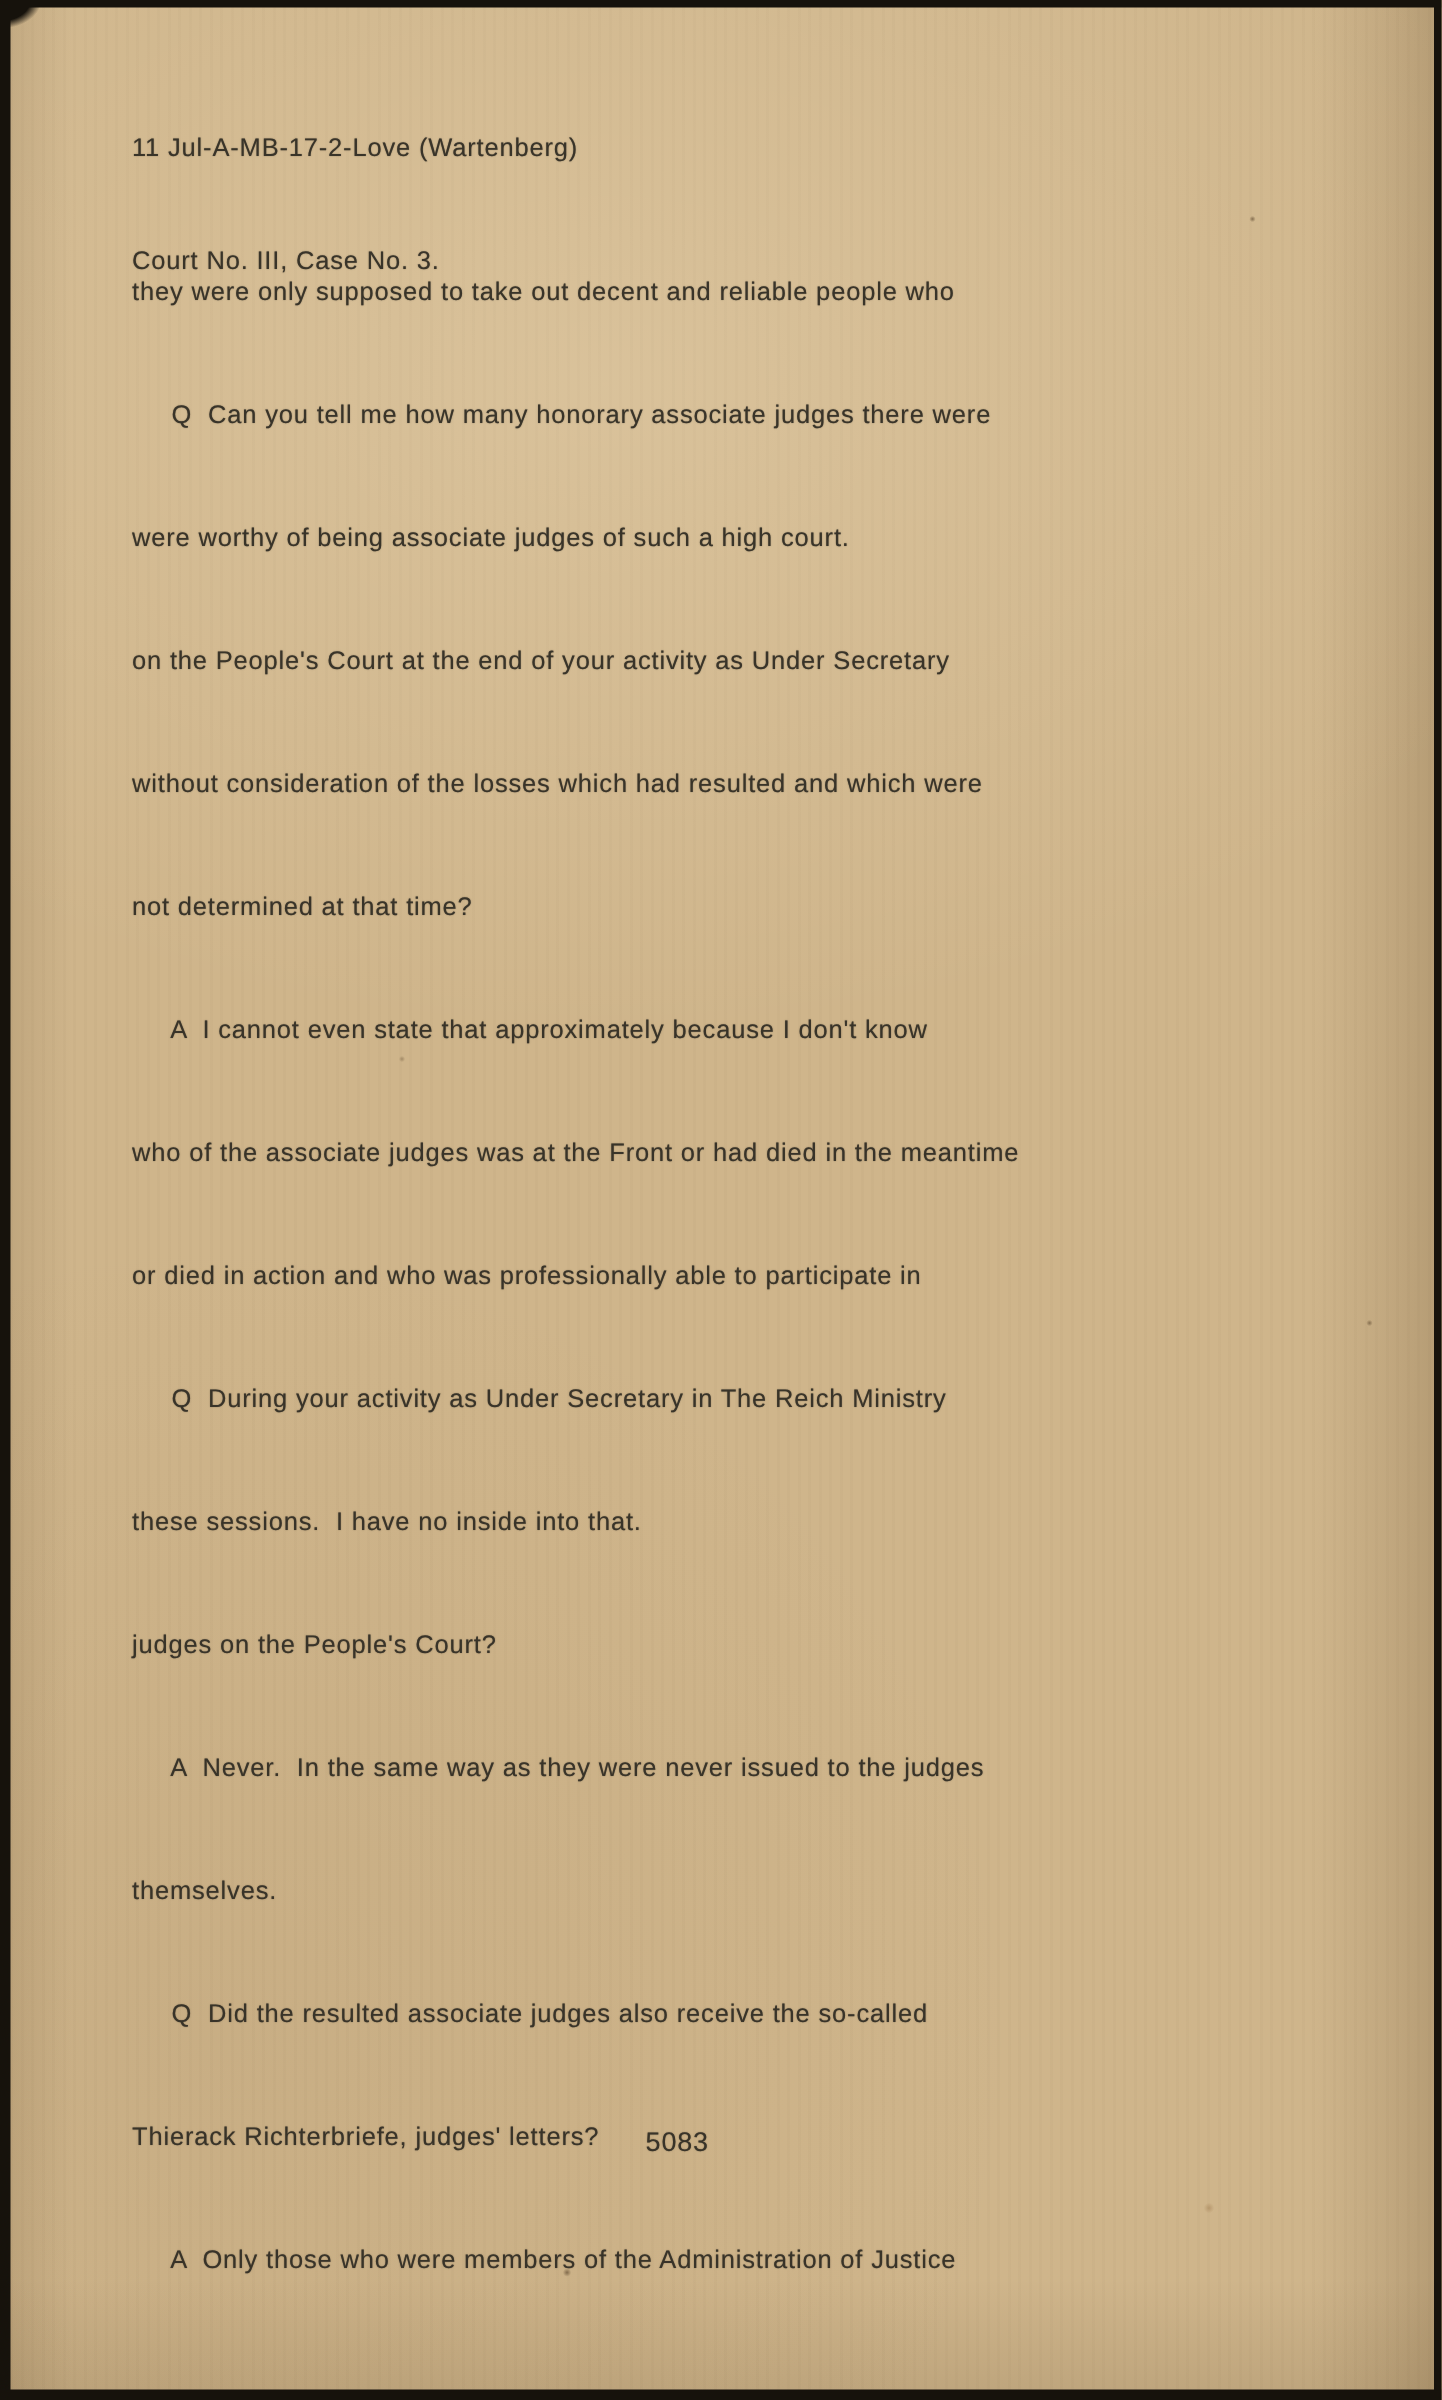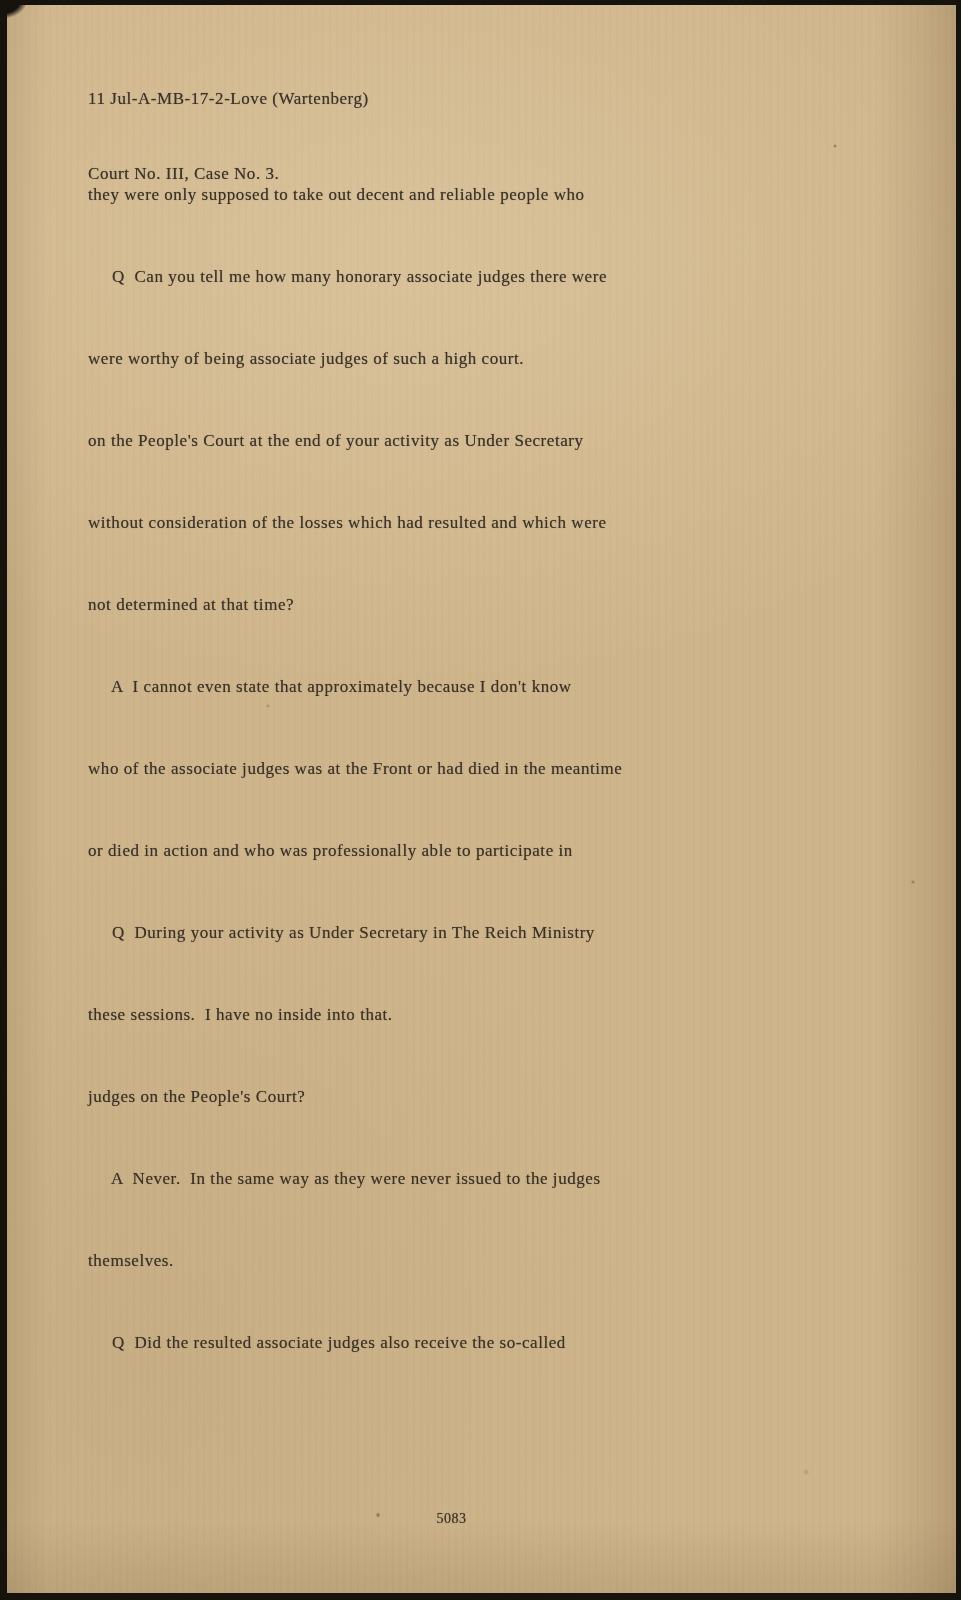--- a/index.html
+++ b/index.html
@@ -13,21 +13,21 @@
       radial-gradient(3px 3px at 835px 146px, rgba(70,50,28,0.55), transparent 70%),
       radial-gradient(3px 3px at 913px 882px, rgba(70,50,28,0.5), transparent 70%),
       radial-gradient(4px 4px at 378px 1515px, rgba(70,50,28,0.55), transparent 70%),
       radial-gradient(3px 3px at 268px 706px, rgba(80,60,35,0.35), transparent 70%),
       radial-gradient(5px 5px at 806px 1472px, rgba(140,100,55,0.35), transparent 70%),
       radial-gradient(1100px 700px at 42% 16%, rgba(255,240,210,0.22), transparent 62%),
       radial-gradient(900px 900px at 15% 85%, rgba(120,90,50,0.08), transparent 60%),
       linear-gradient(90deg, rgba(85,62,32,0.14) 0%, rgba(85,62,32,0) 5%, rgba(85,62,32,0) 91%, rgba(85,62,32,0.10) 96%, rgba(85,62,32,0.22) 100%),
       linear-gradient(0deg, rgba(80,60,30,0.14) 0%, rgba(80,60,30,0) 5%),
       repeating-linear-gradient(90deg, rgba(70,50,25,0.025) 0px, rgba(70,50,25,0.025) 2px, rgba(0,0,0,0) 2px, rgba(0,0,0,0) 7px);
-    font-family: Liberation Serif, serif;
+    font-family: Liberation Sans, sans-serif;
     color: rgba(52, 47, 38, 0.93);
   }
   .edge { position: absolute; background: #16120c; z-index: 5; }
   .edge-left   { left: 0; top: 0; width: 7px; height: 1600px; }
   .edge-top    { left: 0; top: 0; width: 961px; height: 5px; }
   .edge-bottom { left: 0; bottom: 0; width: 961px; height: 7px; }
   .edge-right  { right: 0; top: 0; width: 5px; height: 1600px; }
   .corner-blot { position: absolute; left: 0; top: 0; width: 26px; height: 18px;
                  background: radial-gradient(at 0% 0%, #16120c 55%, transparent 75%); z-index: 6; }
 
@@ -47,24 +47,24 @@
     position: absolute;
     left: 88px;
     top: 134px;
     width: 866px;
     font-size: 17px;
   }
   .tline { height: 42px; line-height: 42px; }
   .page-number {
     position: absolute;
     left: 88px;
-    top: 1498px;
+    top: 1407px;
     width: 727px;
     text-align: center;
-    font-size: 14px;
+    font-size: 18px;
     line-height: 42px;
   }
 </style>
 </head>
 <body>
 
 <div class="scan">
   <div class="edge edge-left"></div>
   <div class="edge edge-top"></div>
   <div class="edge edge-bottom"></div>
@@ -85,20 +85,22 @@
     <div class="tline">not determined at that time?</div>
     <div class="tline">     A  I cannot even state that approximately because I don't know</div>
     <div class="tline">who of the associate judges was at the Front or had died in the meantime</div>
     <div class="tline">or died in action and who was professionally able to participate in</div>
     <div class="tline">     Q  During your activity as Under Secretary in The Reich Ministry</div>
     <div class="tline">these sessions.  I have no inside into that.</div>
     <div class="tline">judges on the People's Court?</div>
     <div class="tline">     A  Never.  In the same way as they were never issued to the judges</div>
     <div class="tline">themselves.</div>
     <div class="tline">     Q  Did the resulted associate judges also receive the so-called</div>
+    <div class="tline">Thierack Richterbriefe, judges' letters?</div>
+    <div class="tline">     A  Only those who were members of the Administration of Justice</div>
     
     
     
     
     
     
     
     
     
     

